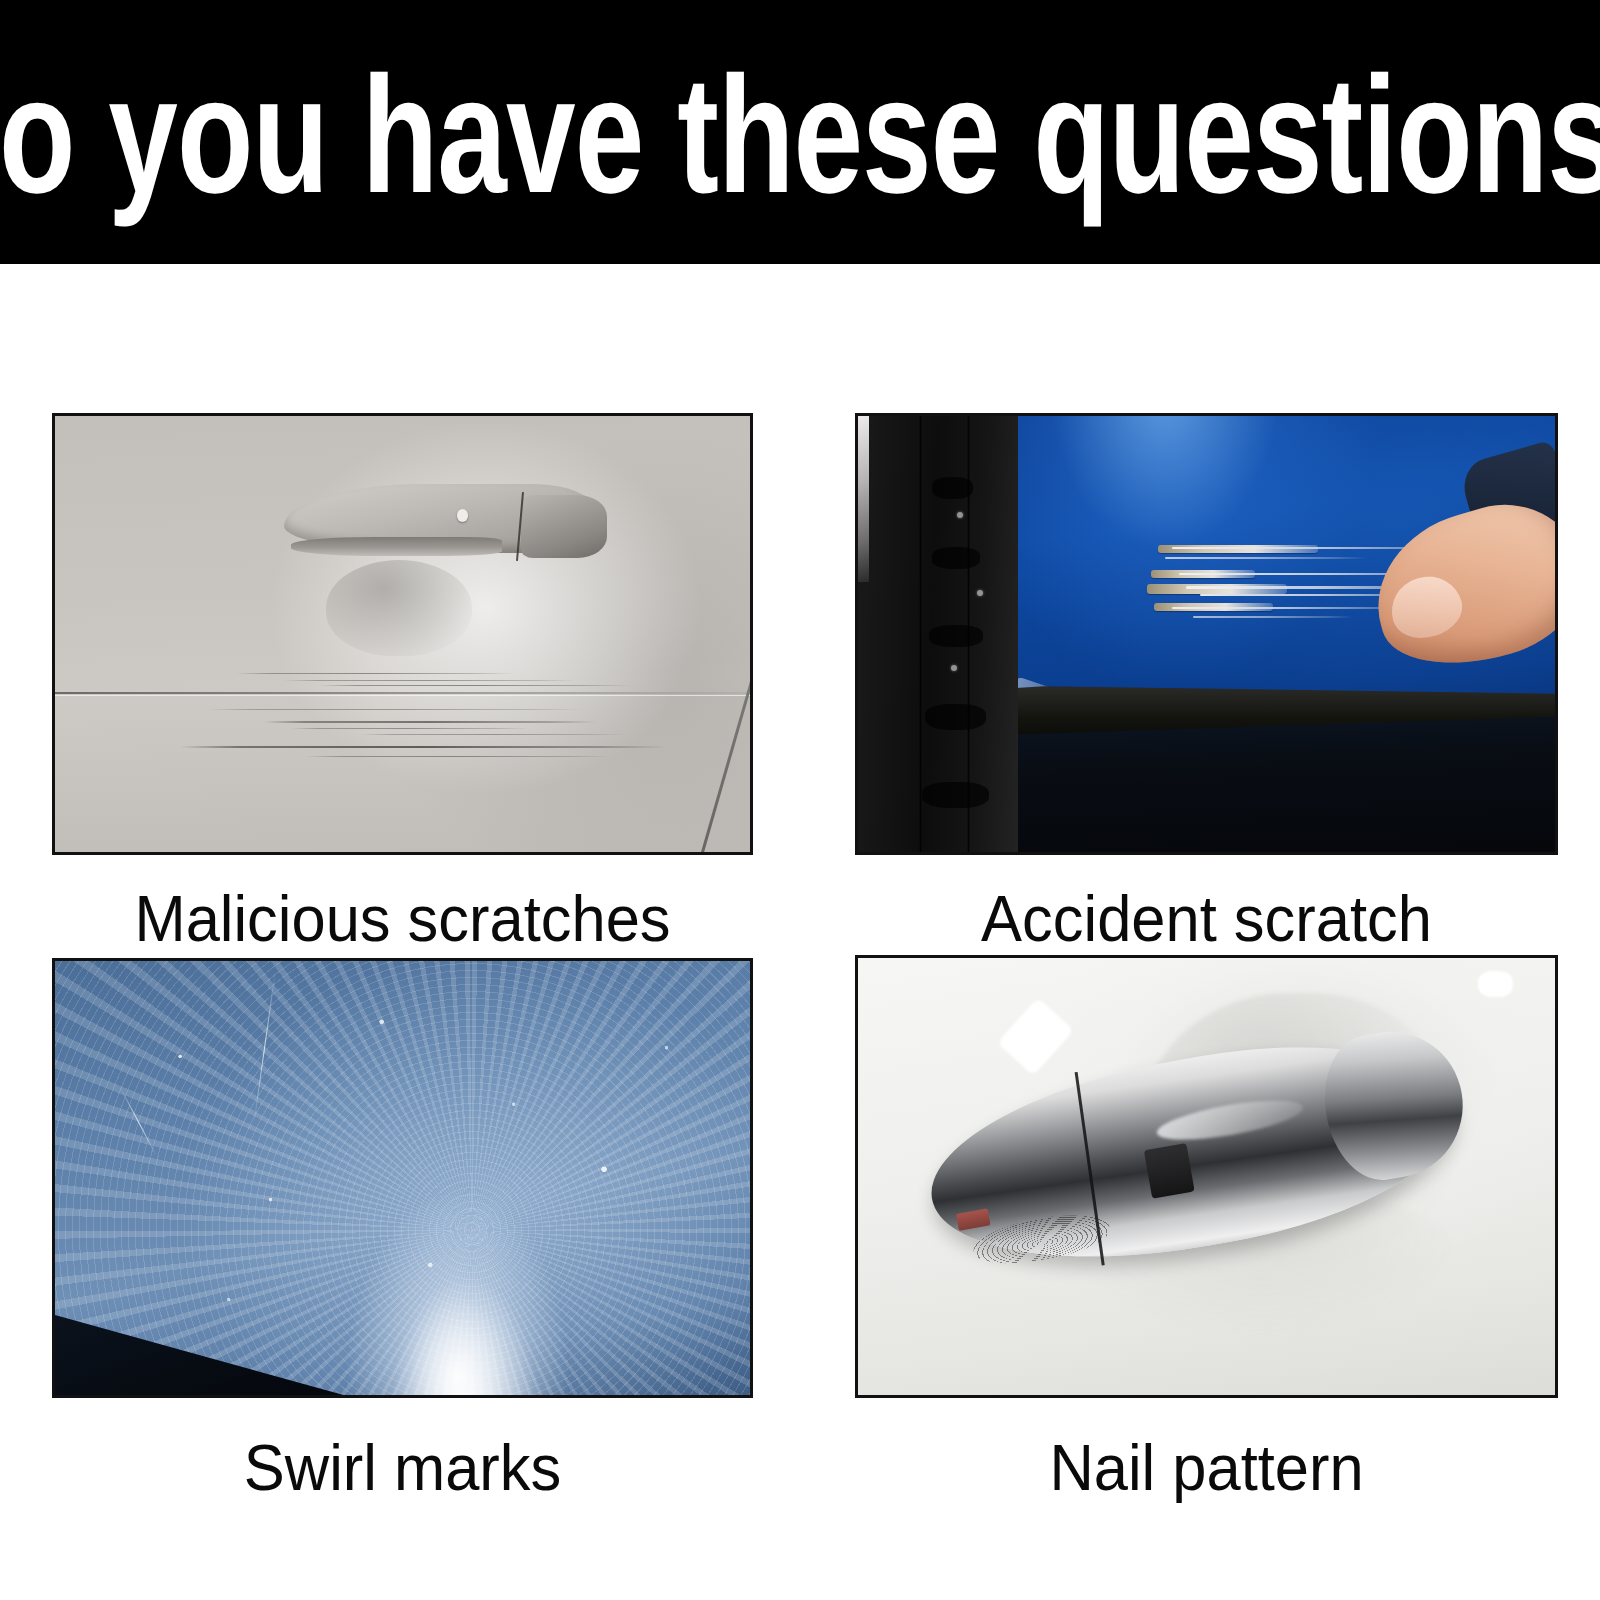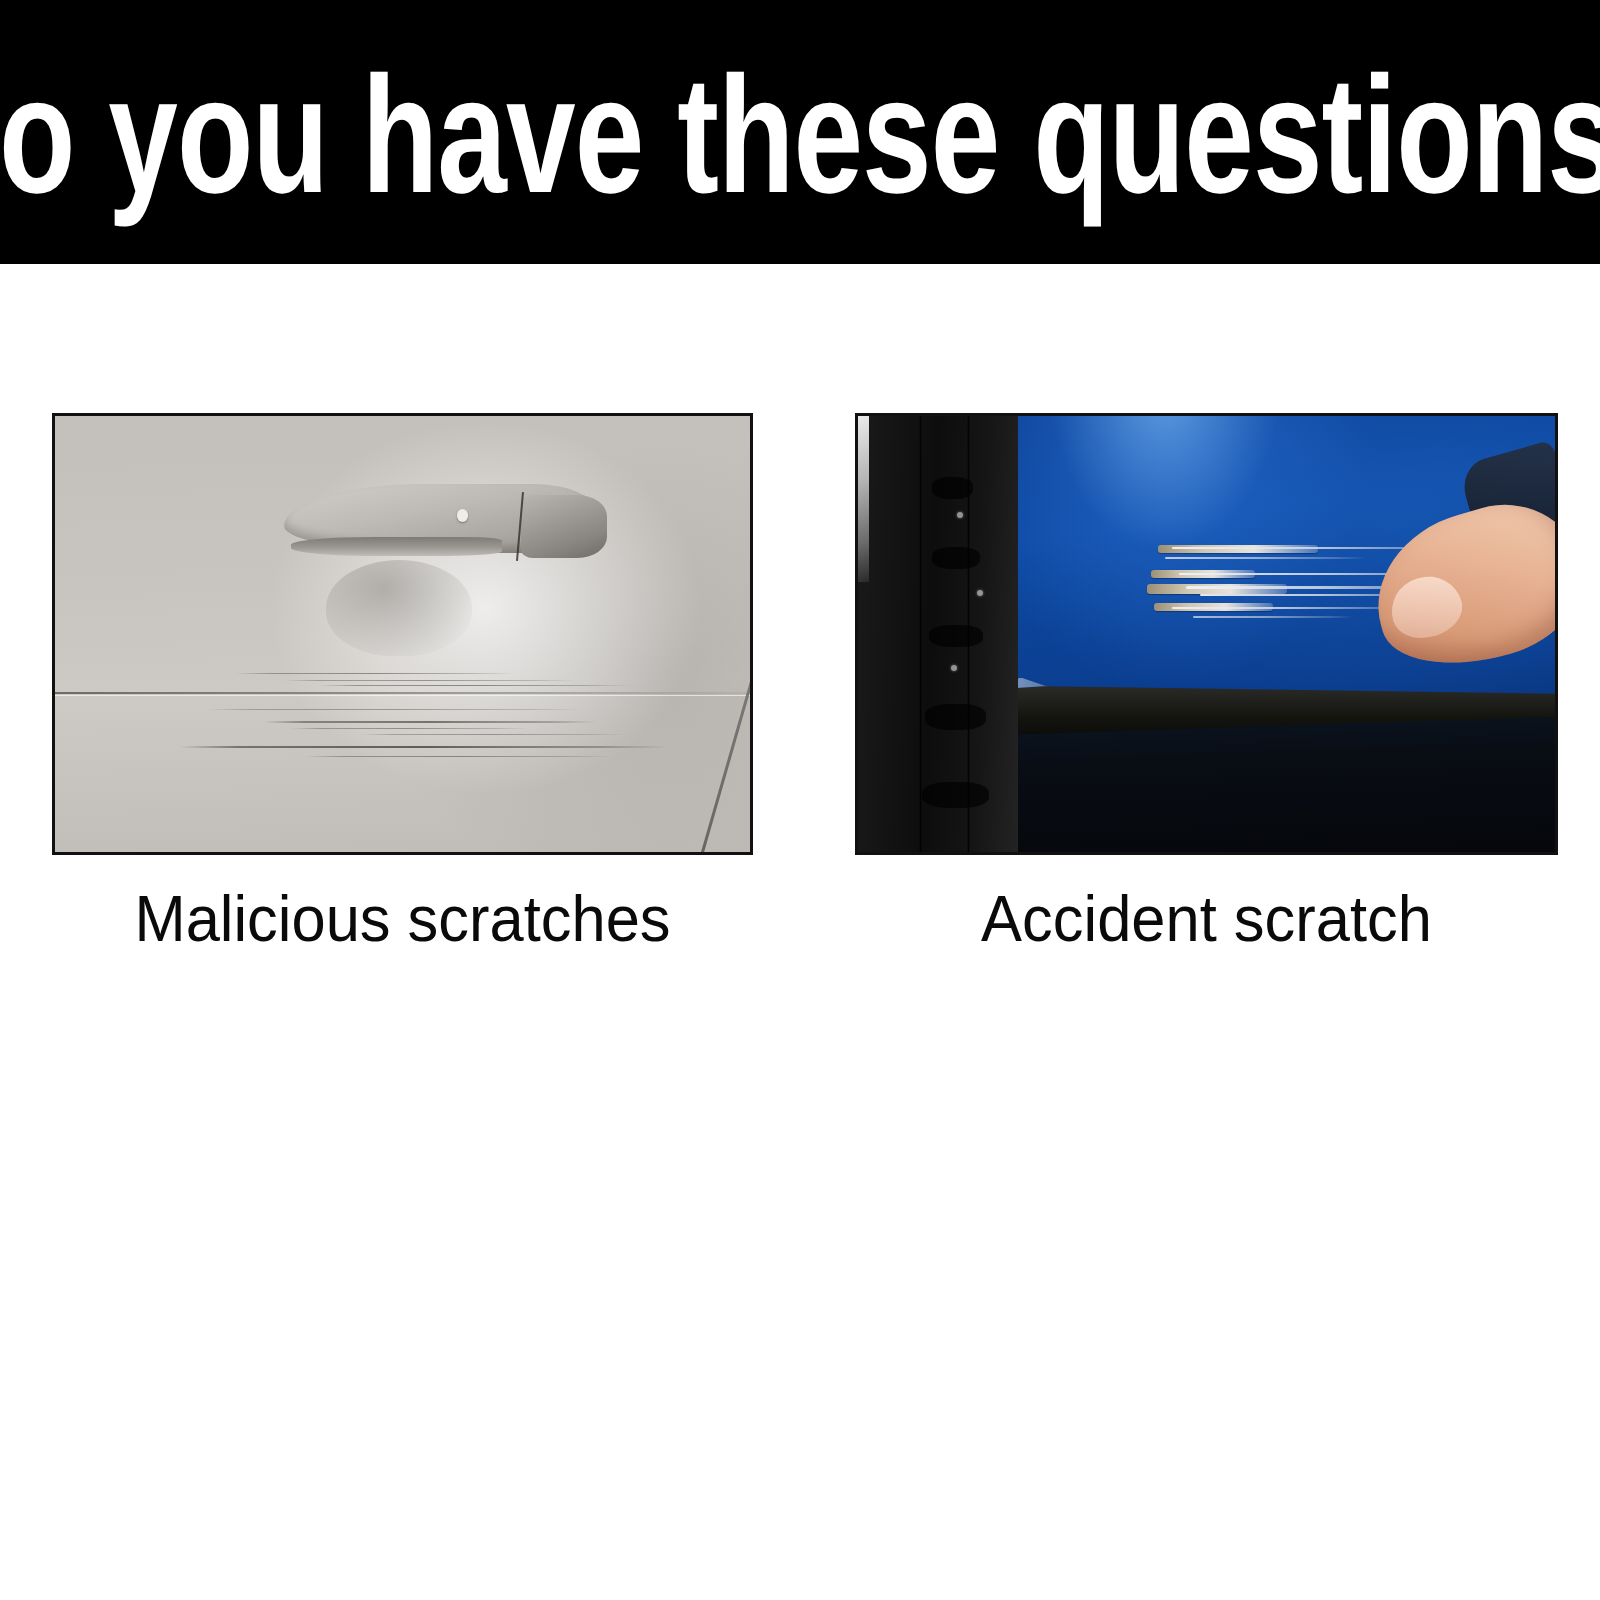--- a/index.html
+++ b/index.html
@@ -427,15 +427,50 @@
         <div class="p1-scr s6"></div>
         <div class="p1-scr s7"></div>
         <div class="p1-scr s8"></div>
         <div class="p1-scr s9"></div>
         <div class="p1-pillar"></div>
       </div>
     </div>
     <div class="caption">Malicious scratches</div>
   </div>
 
-
+  <div class="cell cell-2">
+    <div class="photo">
+      <div class="scene">
+        <div class="p3-paint"></div>
+        <div class="p3-swirl"></div>
+        <div class="p3-speck"></div>
+        <div class="p3-scratchline l1"></div>
+        <div class="p3-scratchline l2"></div>
+        <div class="p3-glare"></div>
+        <div class="p3-dark"></div>
+      </div>
+    </div>
+    <div class="caption">Swirl marks</div>
+  </div>
+
+  <div class="cell cell-3">
+    <div class="photo">
+      <div class="scene">
+        <div class="p4-door"></div>
+        <div class="p4-recess"></div>
+        <div class="p4-recess2"></div>
+        <div class="p4-spec a"></div>
+        <div class="p4-spec b"></div>
+        <div class="p4-handle">
+          <div class="p4-handle-body"></div>
+          <div class="p4-handle-tip"></div>
+          <div class="p4-handle-refl"></div>
+          <div class="p4-handle-seam"></div>
+          <div class="p4-handle-btn"></div>
+          <div class="p4-handle-red"></div>
+          <div class="p4-handle-fp"></div>
+        </div>
+      </div>
+    </div>
+    <div class="caption">Nail pattern</div>
+  </div>
 
 </div>
 
 </body></html>

